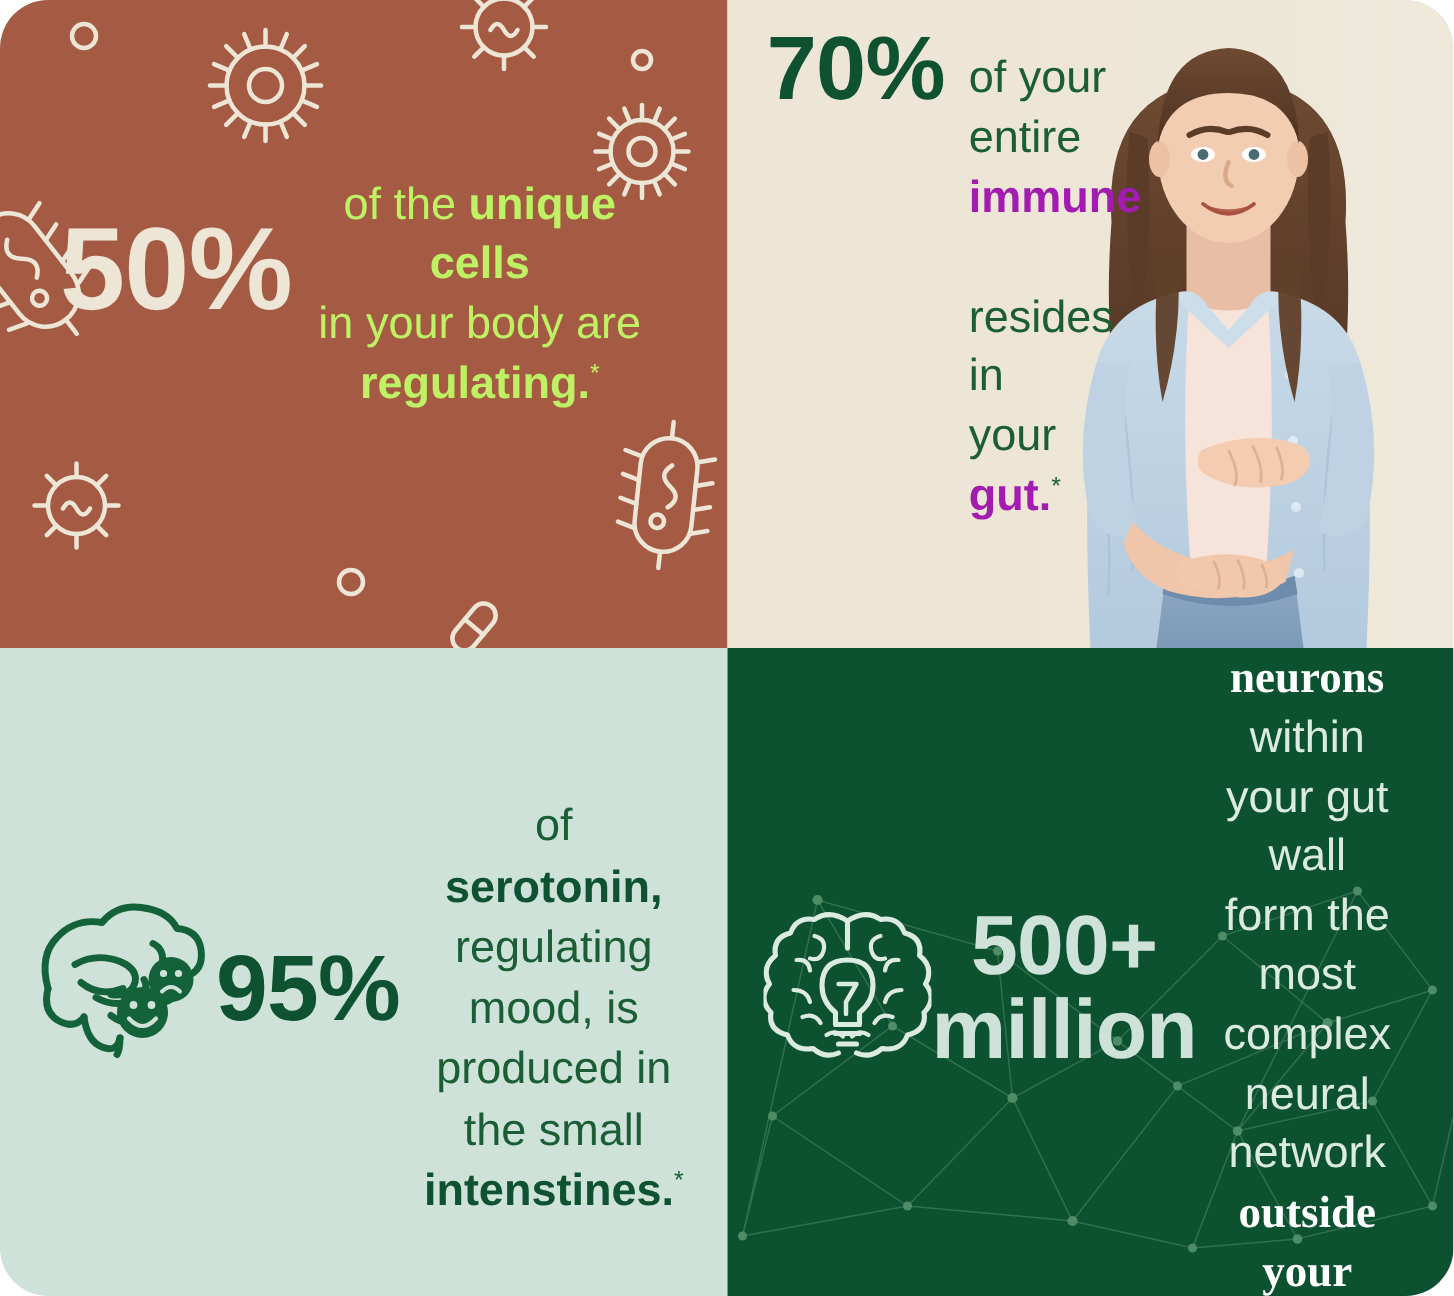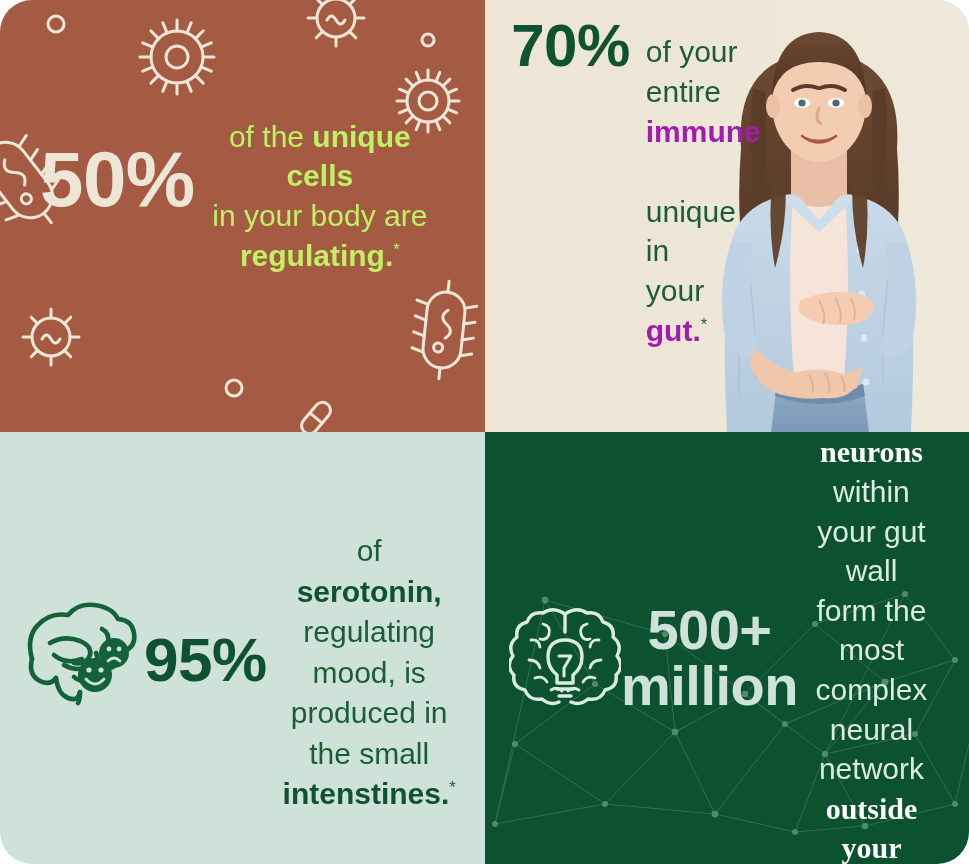--- a/index.html
+++ b/index.html
@@ -276,21 +276,21 @@
   </section>
 
   <section class="panel panel-immune">
 
     <div class="stat-wrap">
       <p class="stat-number">70%</p>
       <p class="stat-body">
         <span>of your entire</span><br>
         <b>immune</b><br>
         <br>
-        <span>unique in</span><br>
+        <span>resides in</span><br>
         <span>your </span><b>gut.</b><span class="sup">*</span>
       </p>
     </div>
 
     <div class="photo">
       <svg width="300" height="432" viewBox="0 0 300 432">
         <defs>
           <linearGradient id="bgFade" x1="0" y1="0" x2="1" y2="0">
             <stop offset="0" stop-color="#EDE6D6"></stop>
             <stop offset="1" stop-color="#EFE9DB"></stop>

